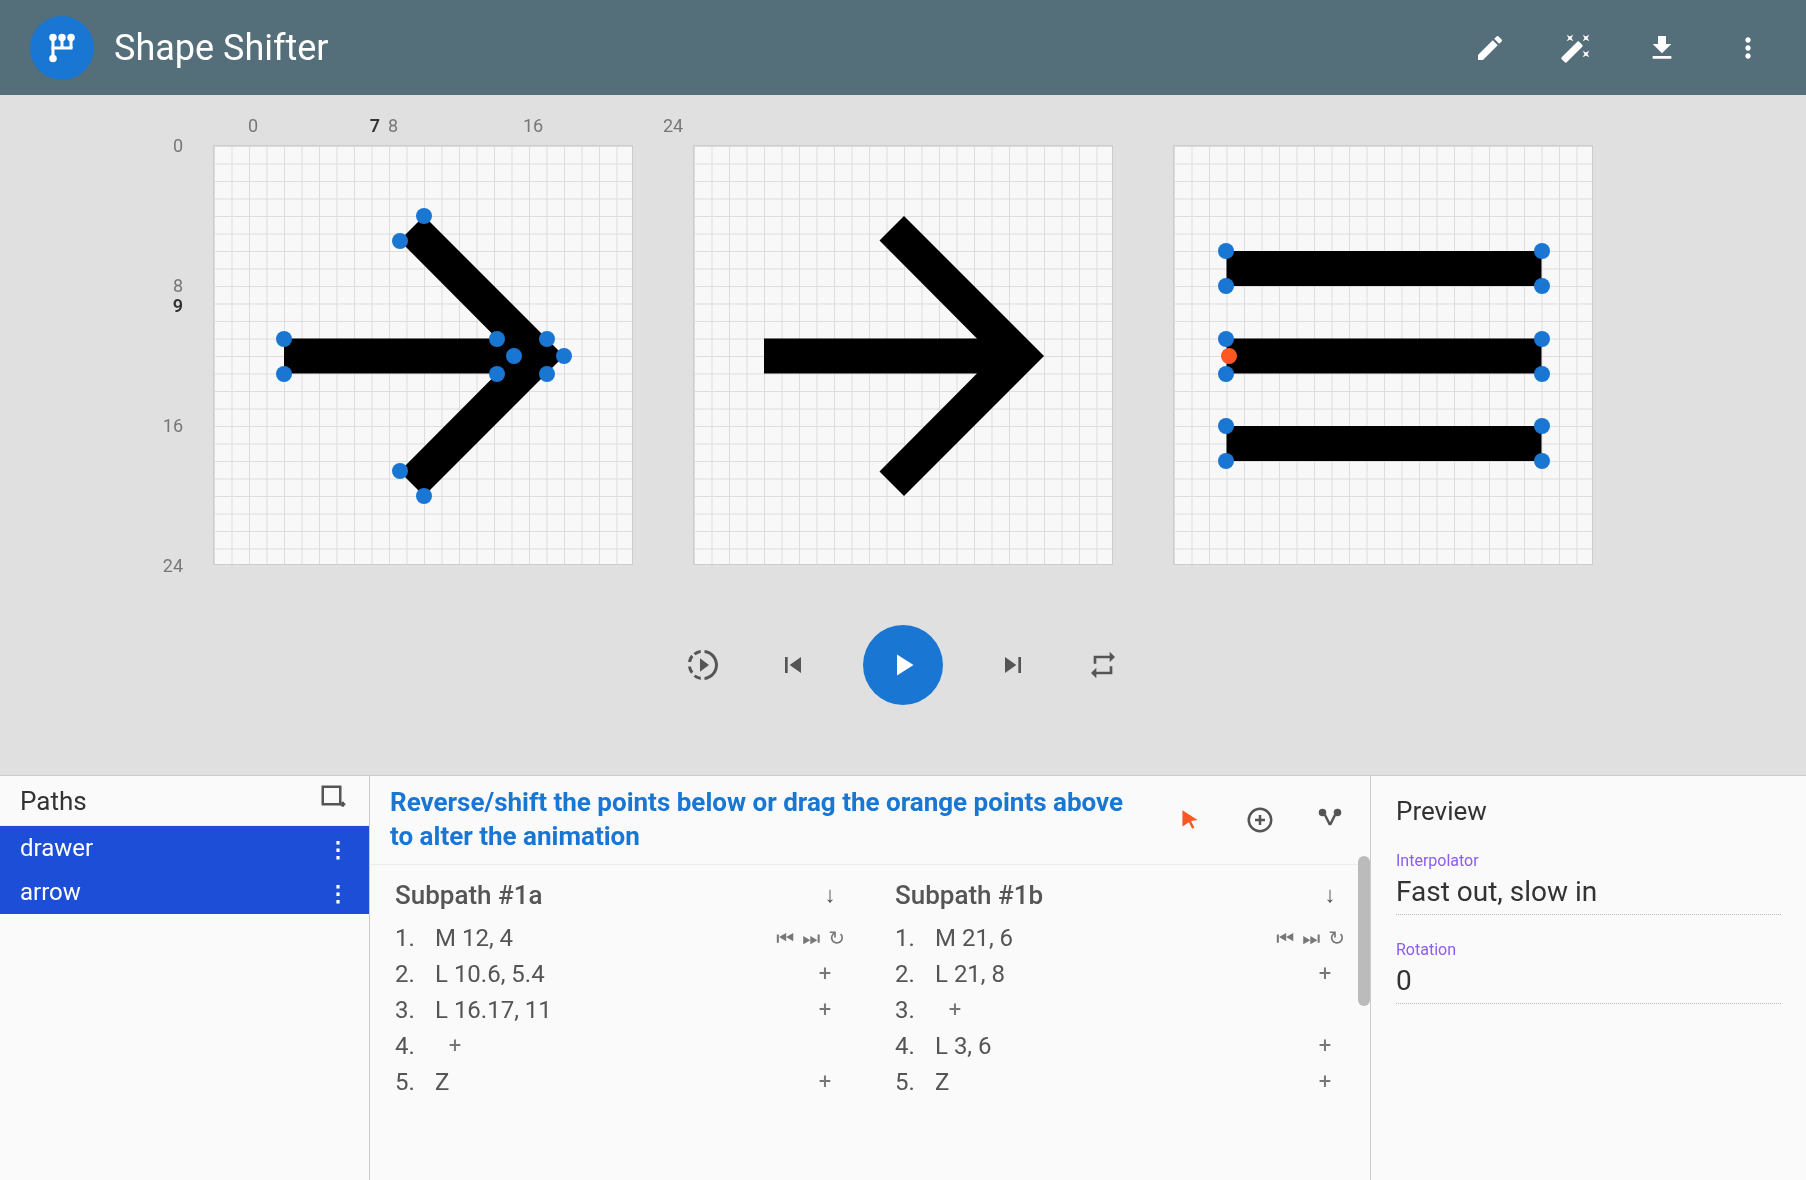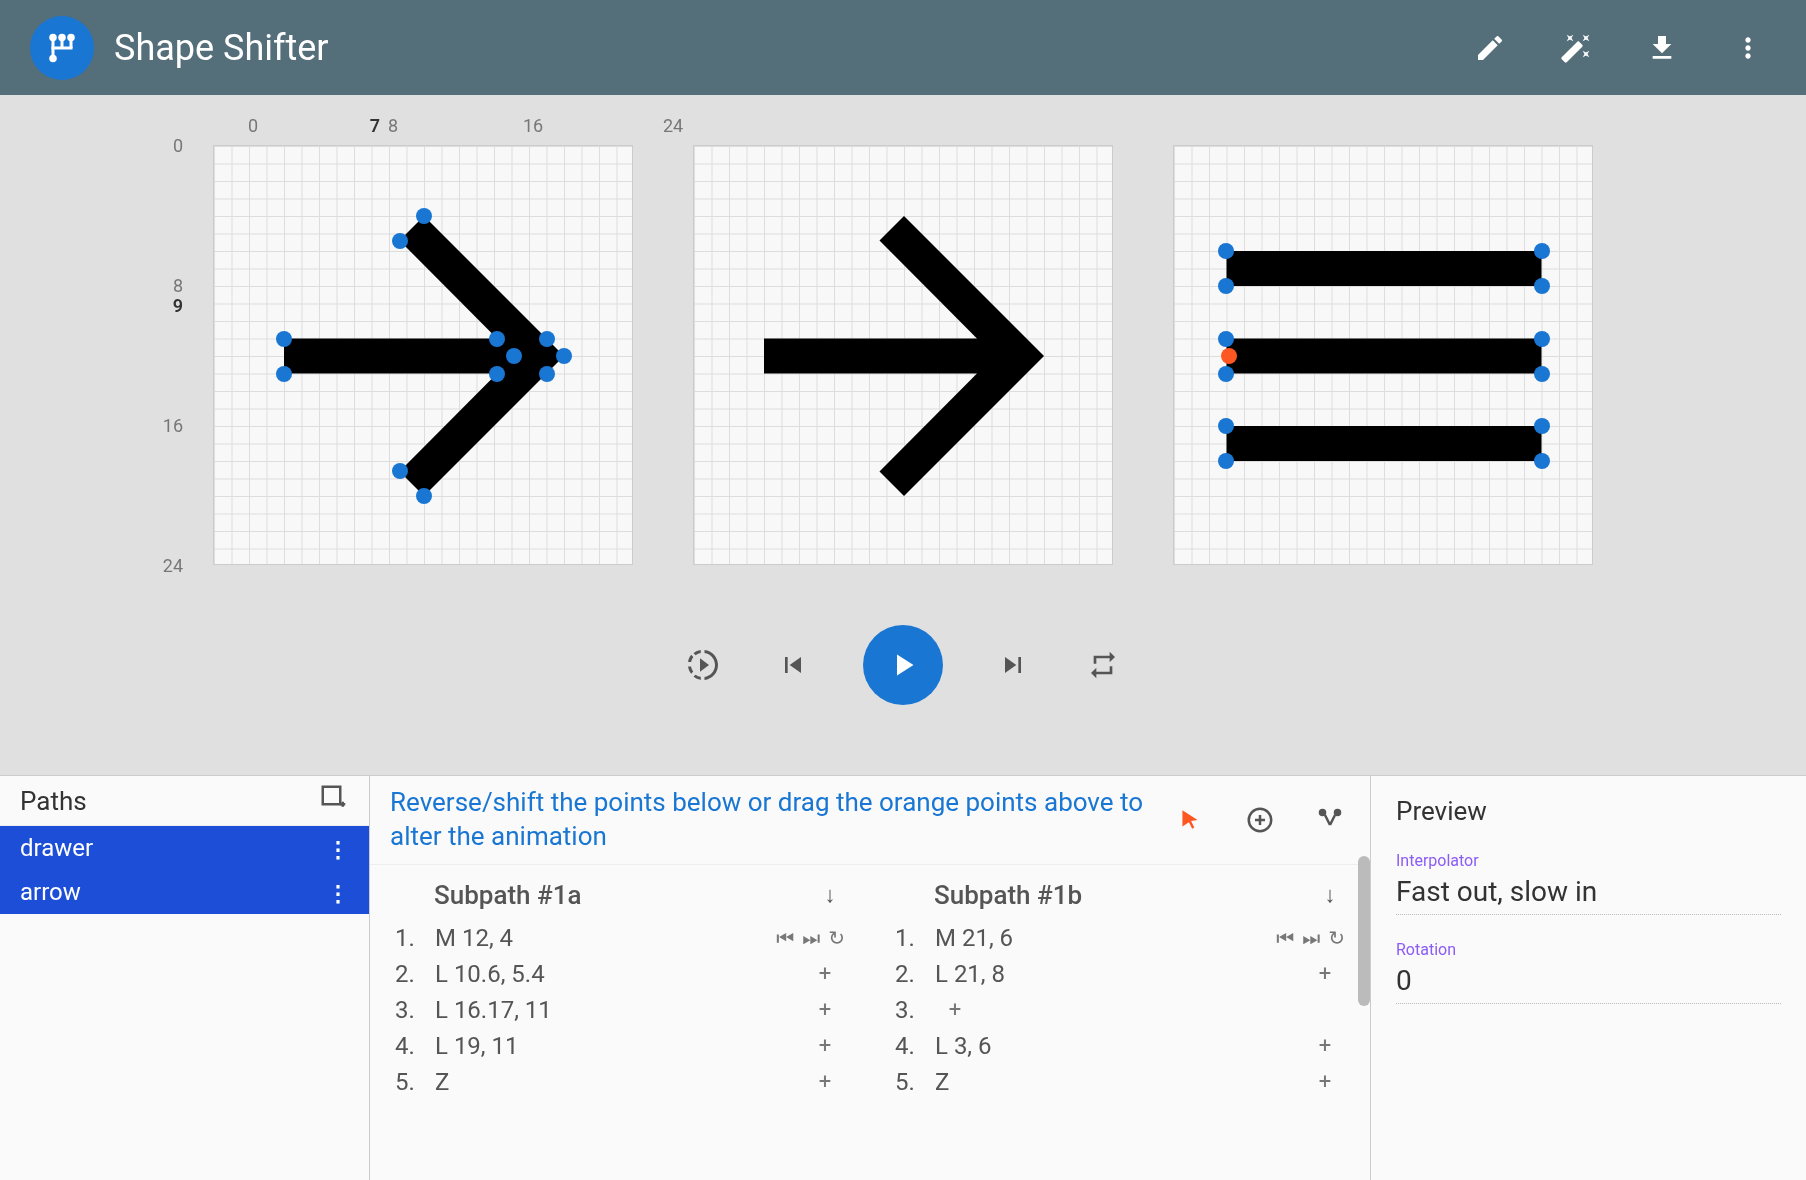--- a/index.html
+++ b/index.html
@@ -32,27 +32,27 @@
 .pb-icon svg { fill: #555; }
 
 
 .bottom { display: flex; height: 405px; background: #fafafa; border-top: 1px solid #ccc; }
 .paths-panel { width: 370px; border-right: 1px solid #ccc; }
 .paths-header { height: 50px; display: flex; align-items: center; padding: 0 20px; font-size: 26px; justify-content: space-between; border-bottom: 1px solid #eee; }
 .path-item { background: #1d4ed8; color: #fff; padding: 8px 20px; font-size: 24px; display: flex; justify-content: space-between; align-items: flex-end; cursor: pointer; }
 .path-menu { font-size: 22px; font-weight: bold; }
 
 .subpaths-panel { flex: 1; border-right: 1px solid #ccc; display: flex; flex-direction: column; position: relative; }
-.hint-bar { display: flex; align-items: center; padding: 10px 20px; border-bottom: 1px solid #eee; }
+.hint-bar { display: flex; align-items: center; padding: 10px 20px; border-bottom: 1px solid #eee; font-weight: bold; }
 .hint-text { color: #1976d2; font-size: 26px; flex: 1; line-height: 1.3; }
 .hint-icons { display: flex; gap: 30px; margin-left: 20px; }
 .hint-icon { width: 40px; height: 40px; display: flex; align-items: center; justify-content: center; cursor: pointer; }
 .subpaths-cols { display: flex; flex: 1; overflow: hidden; }
 .subpath-col { width: 50%; padding: 15px 25px; }
-.subpath-header { display: flex; align-items: center; font-size: 26px; font-weight: 500; color: #555; margin-bottom: 10px; margin-left: 39px; }
+.subpath-header { display: flex; align-items: center; font-size: 26px; font-weight: 500; color: #555; margin-bottom: 10px; }
 .subpath-header .spacer { flex: 1; }
 .sp-icon { width: 30px; height: 30px; display: flex; align-items: center; justify-content: center; margin-left: 10px; cursor: pointer; font-size: 22px;}
 .cmd-row { display: flex; align-items: center; font-size: 24px; color: #555; padding: 4px 0; }
 .cmd-idx { width: 40px; }
 .cmd-text { flex: 1; }
 .cmd-action { width: 40px; text-align: center; cursor: pointer; color: #777; font-size: 22px; }
 .first-row-icons { display: flex; gap: 8px; color: #777; font-size: 20px;}
 
 .preview-panel { width: 435px; padding: 20px 25px; }
 .preview-title { font-size: 26px; margin-bottom: 25px; }
@@ -270,21 +270,20 @@
             <span class="cmd-text">L 10.6, 5.4</span>
             <span class="cmd-action">+</span>
           </div>
         <div class="cmd-row">
             <span class="cmd-idx">3.</span>
             <span class="cmd-text">L 16.17, 11</span>
             <span class="cmd-action">+</span>
           </div>
         <div class="cmd-row">
             <span class="cmd-idx">4.</span>
-            <span class="cmd-text">L 19, 11</span>
             <span class="cmd-action">+</span>
           </div>
         <div class="cmd-row">
             <span class="cmd-idx">5.</span>
             <span class="cmd-text">Z</span>
             <span class="cmd-action">+</span>
           </div>
       </div>
       <div class="subpath-col">
         <div class="subpath-header">

